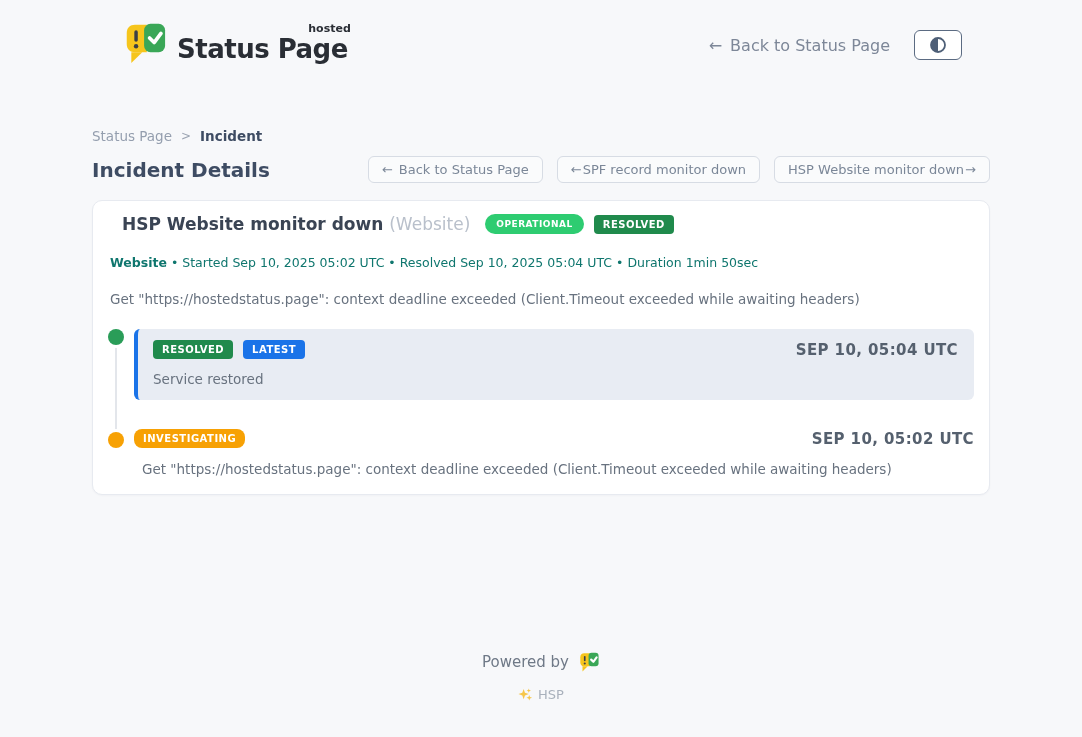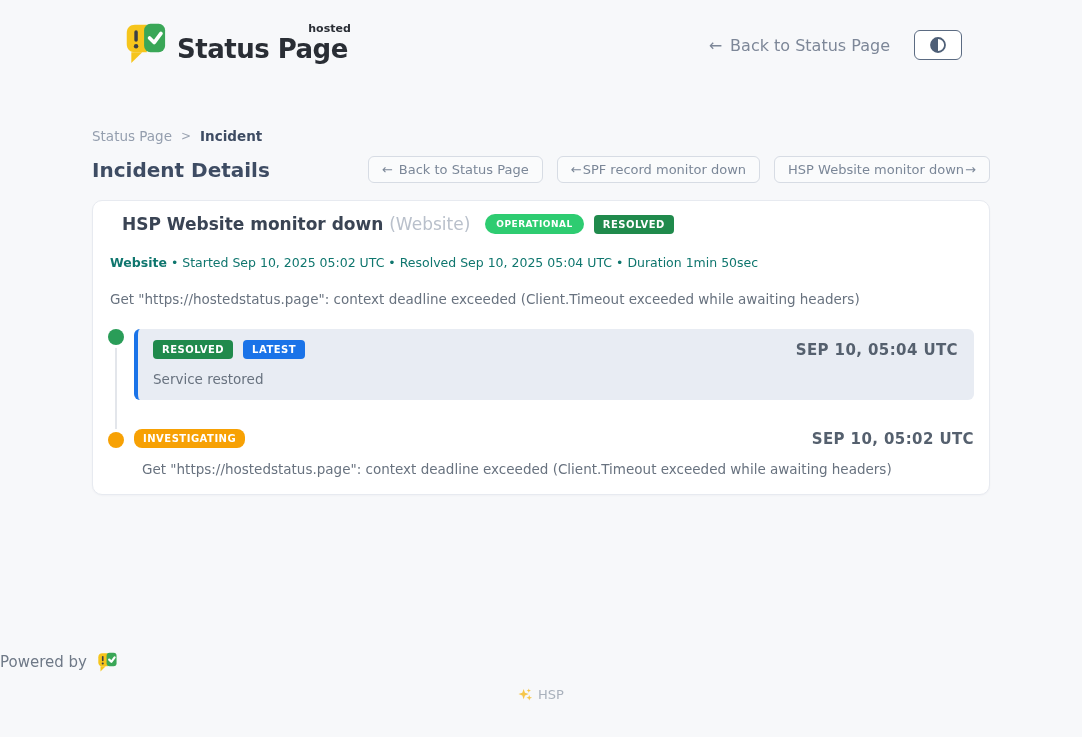--- a/index.html
+++ b/index.html
@@ -109,21 +109,21 @@
     padding:11px 16px 13px 15px;
   }
   .entry-head { display:flex; align-items:center; justify-content:space-between; }
   .entry-badges { display:flex; align-items:center; gap:10px; }
   .entry-date { font-size:15px; font-weight:600; color:#55606e; letter-spacing:0.4px; }
   .entry-message { margin-top:12px; font-size:13.5px; color:#68727f; }
   .entry-plain .entry-message { margin-top:13px; padding-left:8px; }
 
   
   .footer { position:absolute; top:652px; left:0; width:100%; text-align:center; }
-  .powered-row { display:flex; align-items:center; gap:9px; font-size:15px; color:#6f7987; }
+  .powered-row { display:flex; align-items:center; justify-content:center; gap:9px; font-size:15px; color:#6f7987; }
   .powered-logo { cursor:pointer; display:inline-flex; }
   .copyright-row { margin-top:15px; display:flex; align-items:center; justify-content:center; gap:5px; font-size:13px; color:#a9b1bc; }
 </style>
 </head>
 <body>
 
 <div class="header">
   <div class="logo">
     <span>
       <svg width="46" height="42" viewBox="0 0 50 46">

